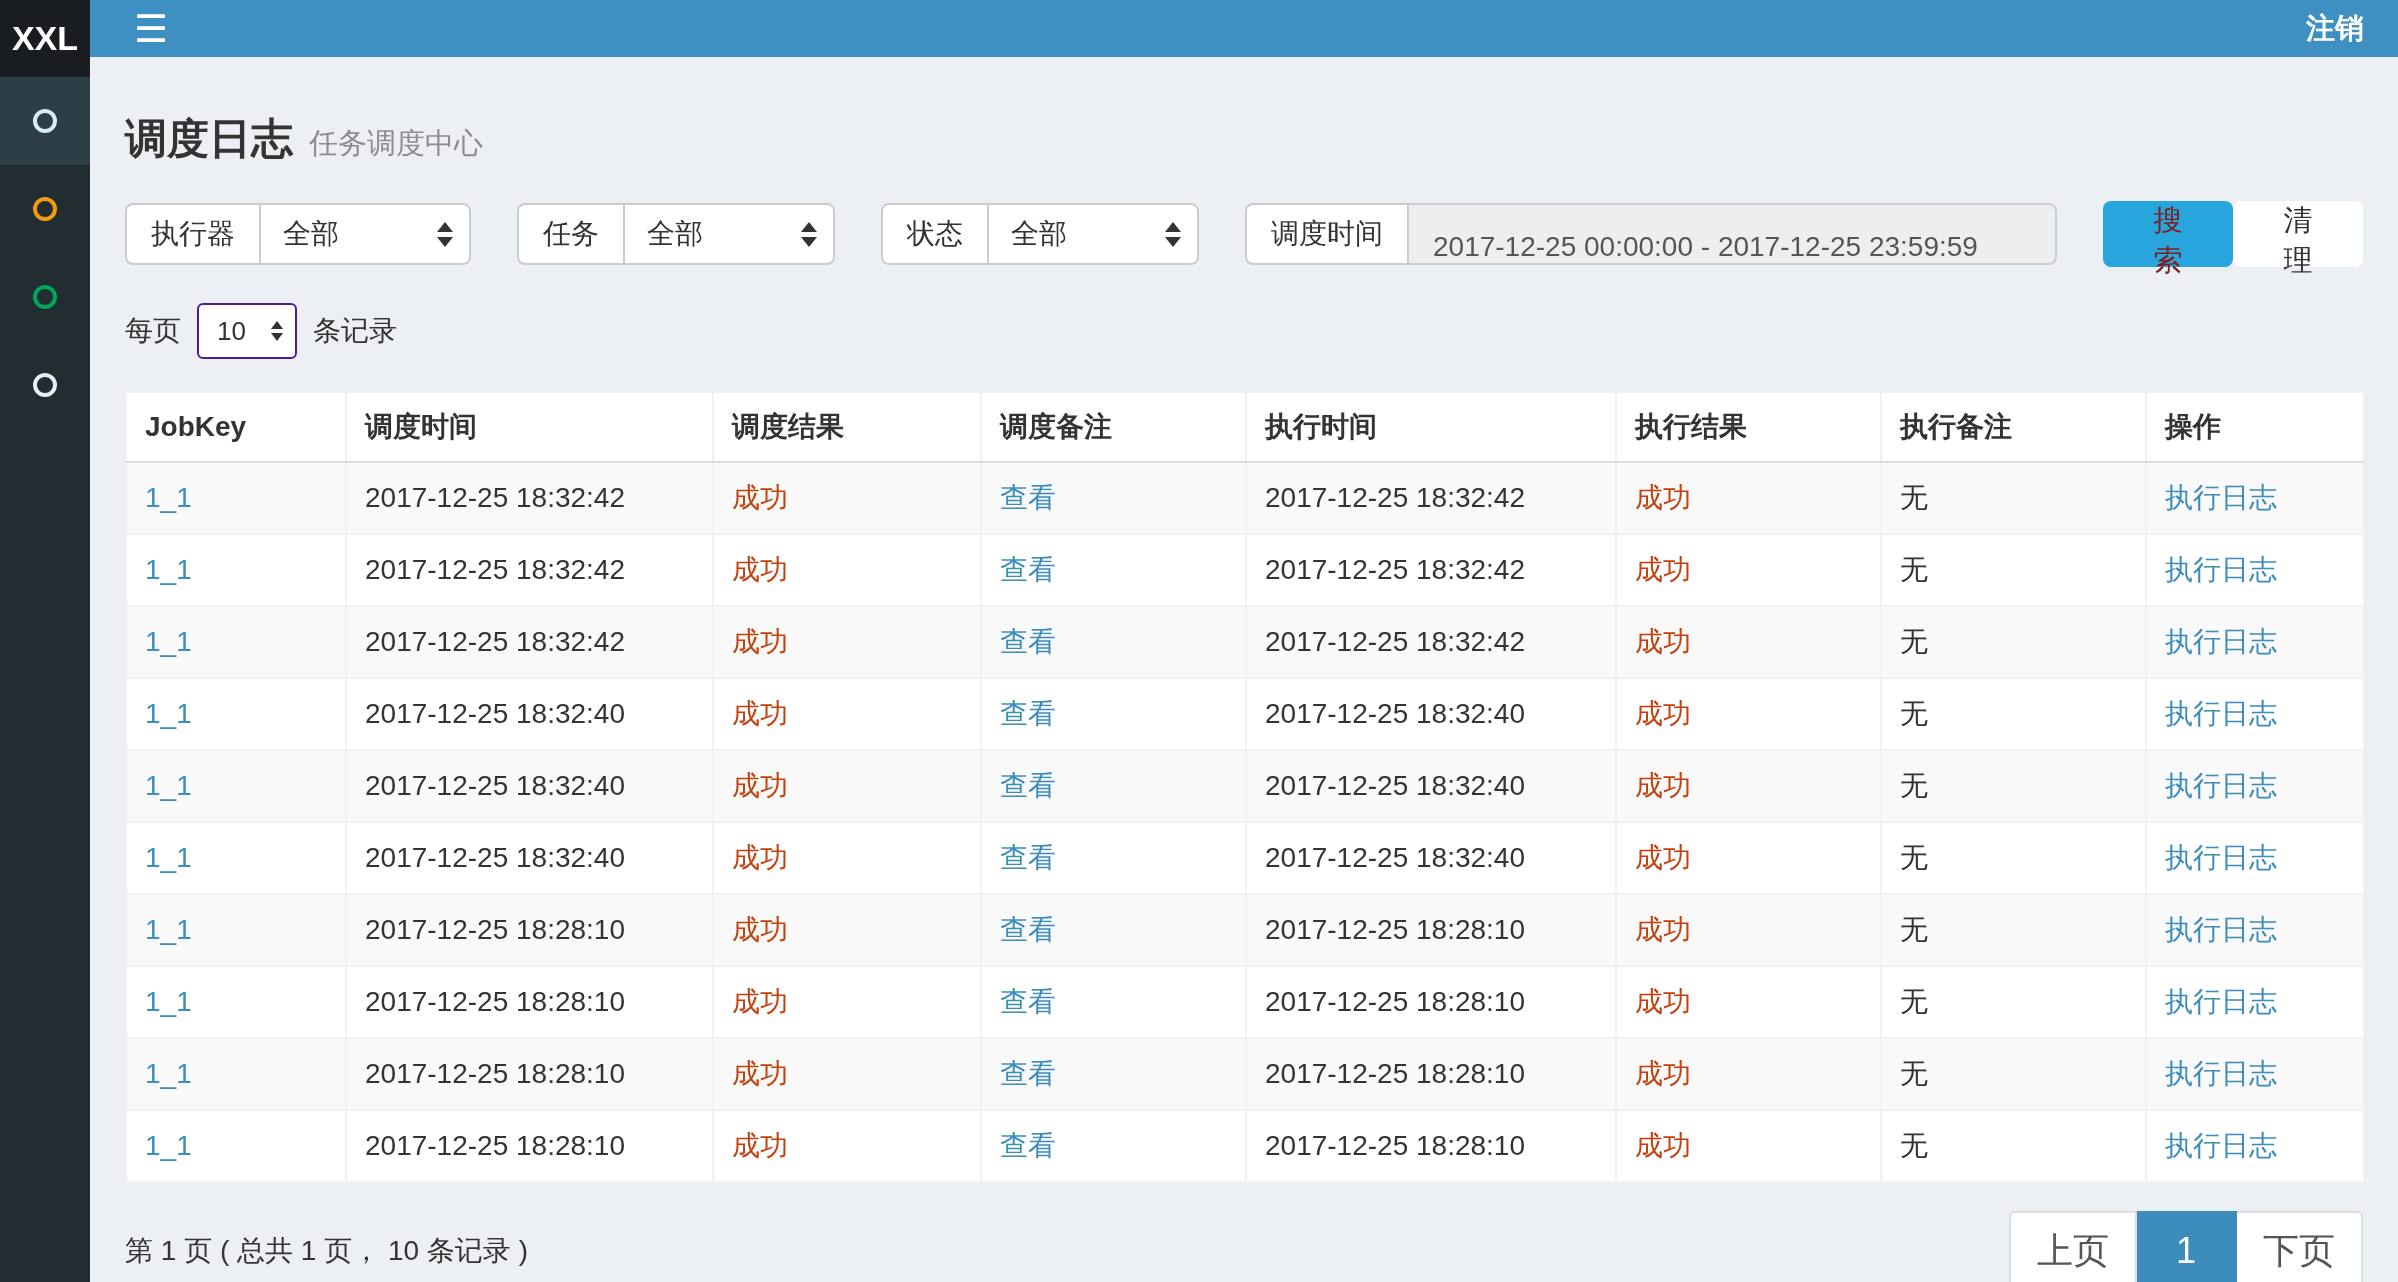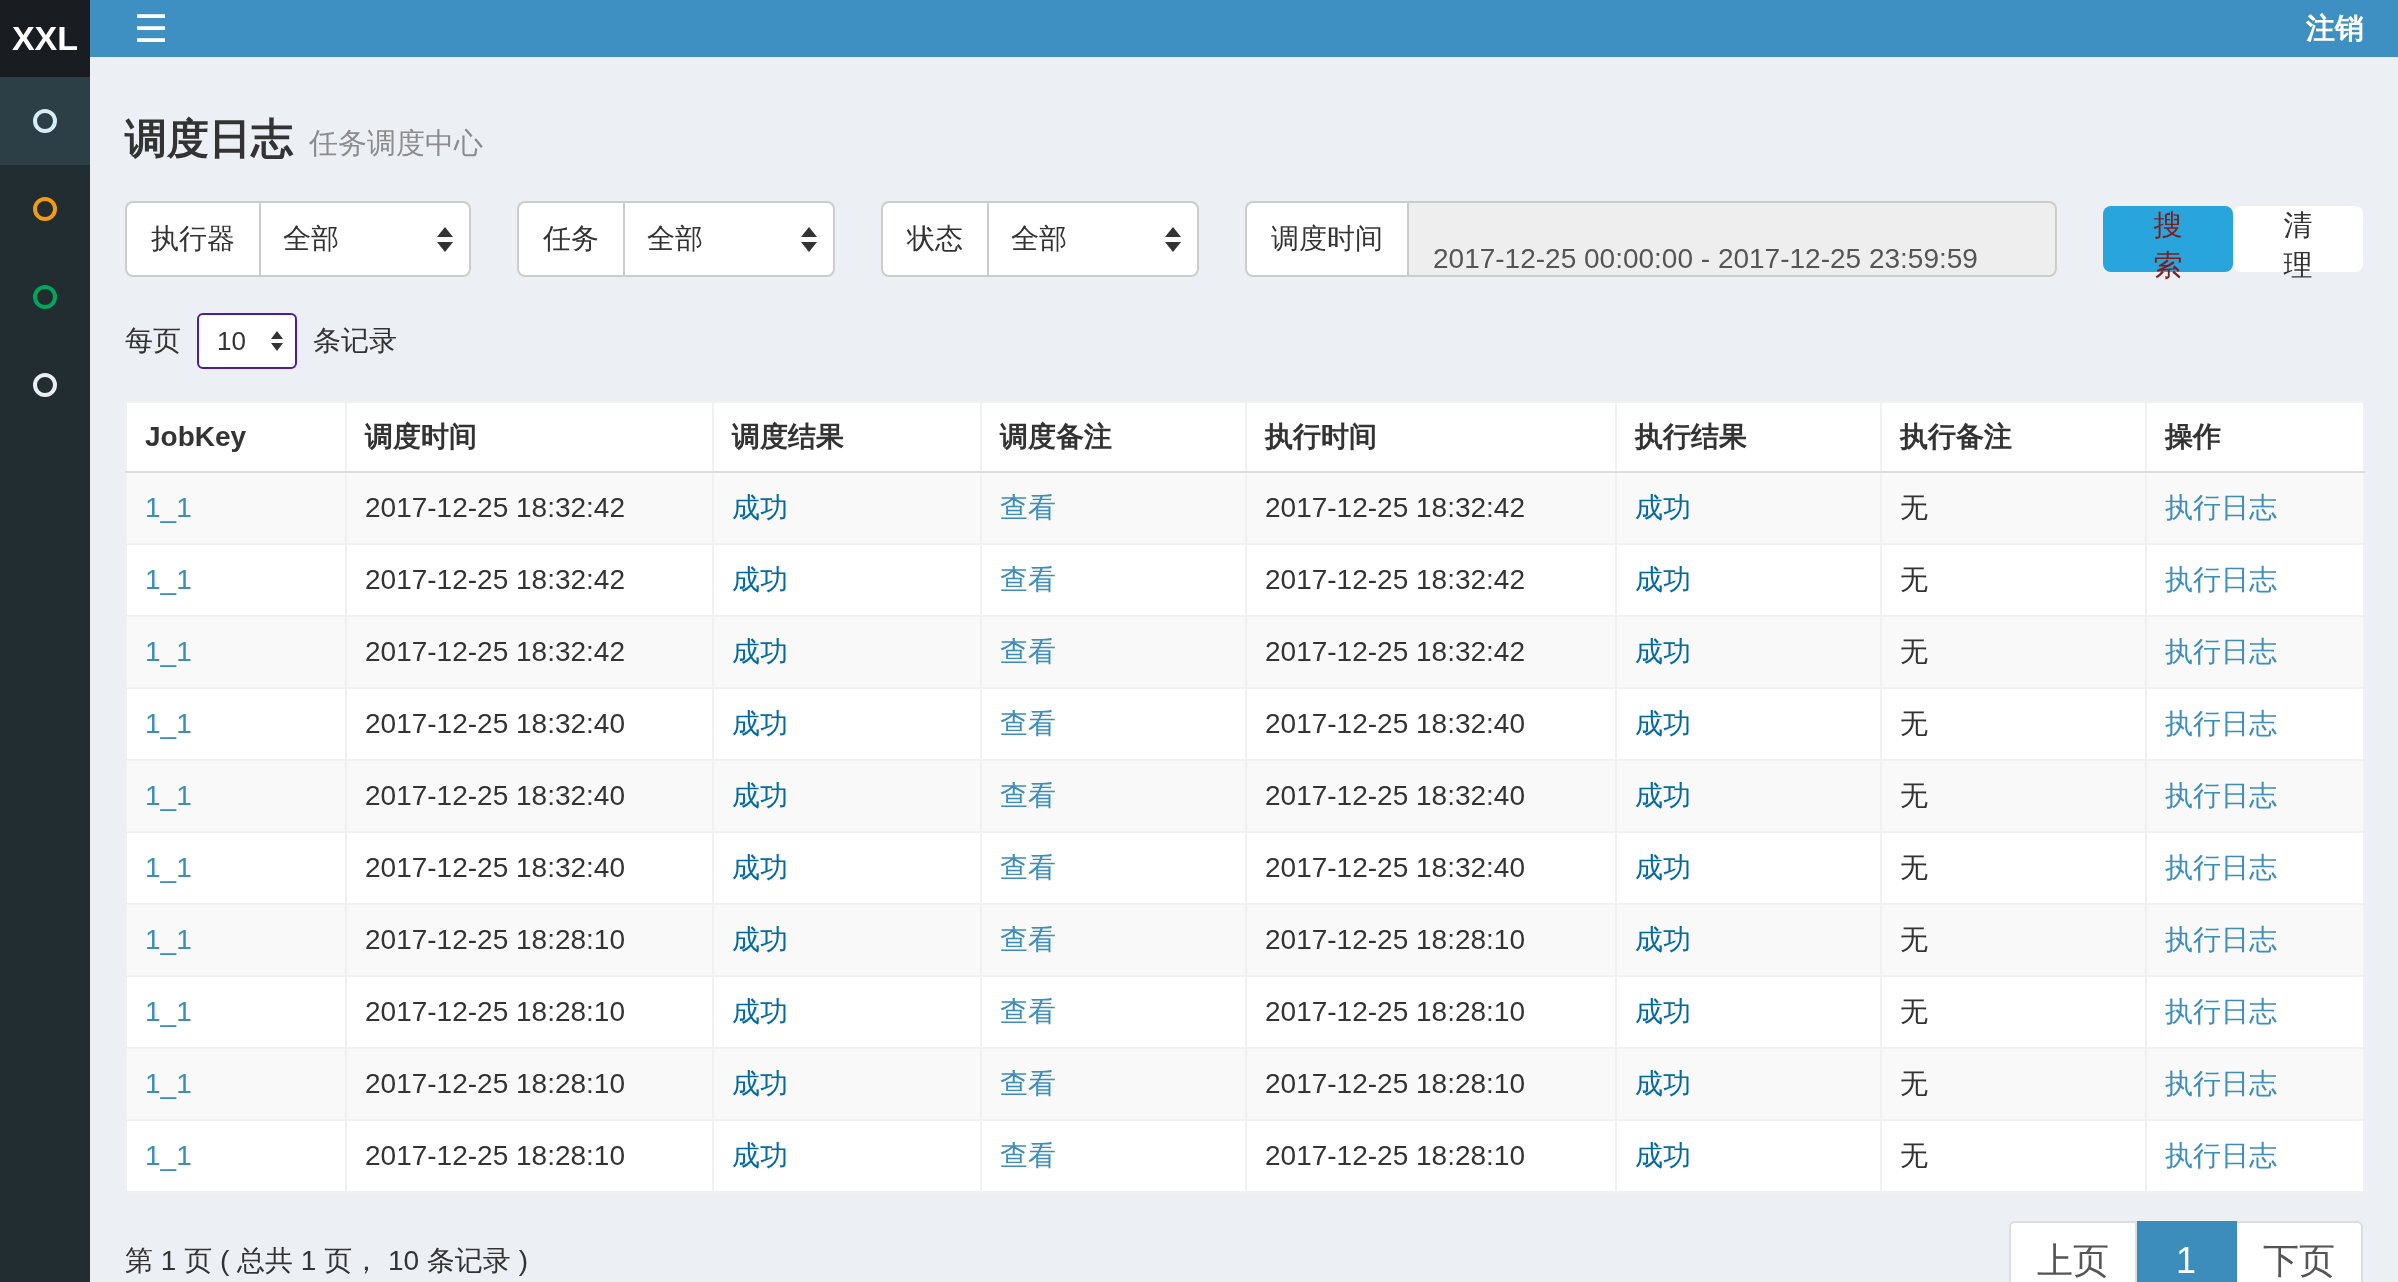--- a/index.html
+++ b/index.html
@@ -25,21 +25,21 @@
   
   .content { position: absolute; top: 77px; left: 90px; width: 2308px; height: 1205px;
     background: #ecf0f5; padding: 26px 35px 0 35px; }
 
   .page-header { display: flex; align-items: baseline; margin: 8px 0 34px 0; }
   .page-title { font-size: 42px; font-weight: bold; color: #333; }
   .page-subtitle { font-size: 29px; color: #8c8c8c; margin-left: 16px; }
 
   
   .filter-row { display: flex; align-items: center; margin-bottom: 36px; }
-  .input-group { display: flex; align-items: stretch; height: 76px; margin-right: 46px; }
+  .input-group { display: flex; align-items: stretch; height: 62px; margin-right: 46px; }
   .ig-addon { display: flex; align-items: center; padding: 0 24px; background: #fff;
     border: 2px solid #ccc; border-right: none; border-radius: 8px 0 0 8px; white-space: nowrap; }
   .ig-select { display: flex; align-items: center; justify-content: space-between; width: 212px;
     padding: 0 16px 0 22px; background: #fff; border: 2px solid #ccc; border-radius: 0 8px 8px 0; cursor: pointer; }
   .stepper { display: flex; flex-direction: column; align-items: center; }
   .stepper .up { width: 0; height: 0; border-left: 8px solid transparent; border-right: 8px solid transparent;
     border-bottom: 10px solid #333; margin-bottom: 5px; }
   .stepper .down { width: 0; height: 0; border-left: 8px solid transparent; border-right: 8px solid transparent;
     border-top: 10px solid #333; }
   .stepper.small .up { border-left-width: 6px; border-right-width: 6px; border-bottom-width: 8px; margin-bottom: 4px; }
@@ -57,21 +57,21 @@
     margin: 0 16px; padding: 0 12px 0 18px; background: #fff; border: 2px solid #4c1d95;
     border-radius: 6px; cursor: pointer; font-size: 26px; }
 
   
   .log-table { width: 100%; border-collapse: collapse; background: #fff; table-layout: fixed; }
   .log-table th, .log-table td { border: 2px solid #f1f1f1; padding: 0 18px; height: 72px;
     text-align: left; vertical-align: middle; font-size: 28px; overflow: hidden; white-space: nowrap; }
   .log-table thead th { font-weight: bold; height: 70px; background: #fff; border-bottom-color: #ddd; }
   .log-table tbody tr:nth-child(odd) td { background: #f9f9f9; }
   .link { color: #3c8dbc; cursor: pointer; text-decoration: none; }
-  .success { color: #0369a1; font-family: Liberation Serif, serif; }
+  .success { color: #c2410c; font-family: Liberation Serif, serif; }
 
   
   .table-footer { display: flex; align-items: center; justify-content: space-between; margin-top: 28px; }
   .pager { display: flex; }
   .page-btn { min-width: 100px; height: 80px; display: flex; align-items: center; justify-content: center;
     background: #fff; border: 2px solid #ddd; color: #555; cursor: pointer; padding: 0 26px; font-size: 36px; }
   .page-btn + .page-btn { border-left: none; }
   .page-btn.first { border-radius: 6px 0 0 6px; }
   .page-btn.last { border-radius: 0 6px 6px 0; }
   .page-btn.current { background: #3c8dbc; border-color: #3c8dbc; color: #fff; }

